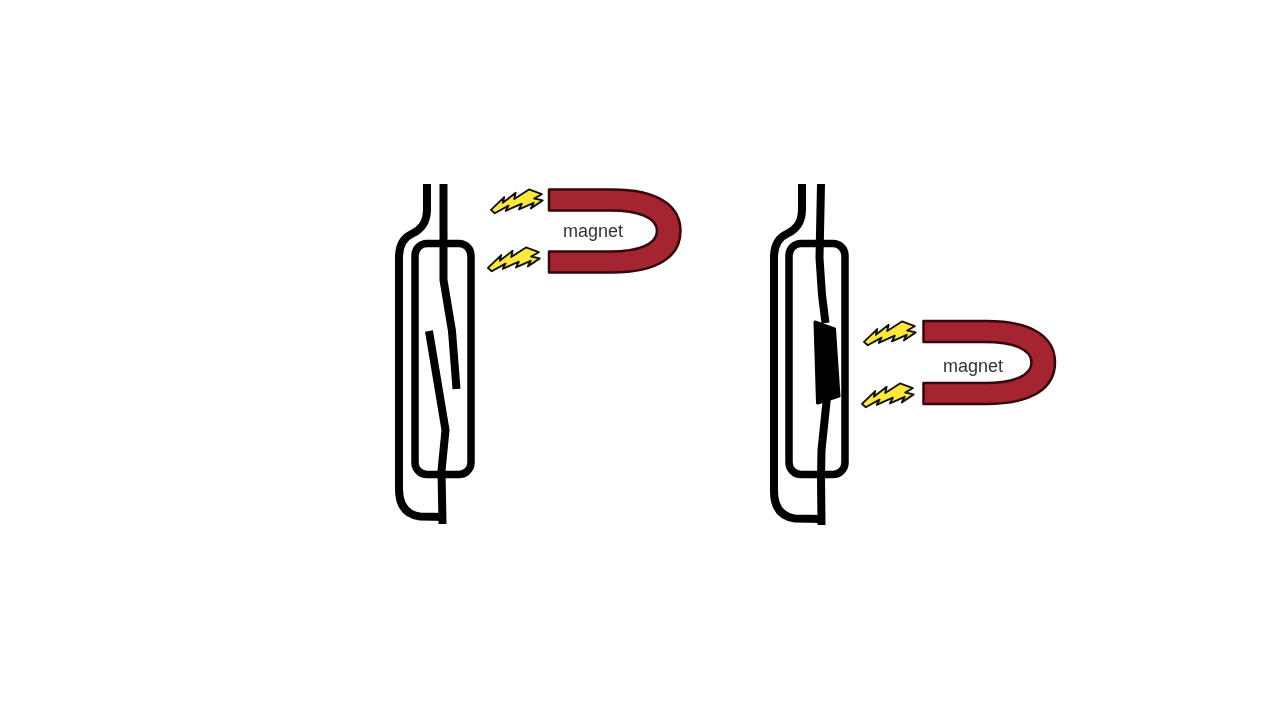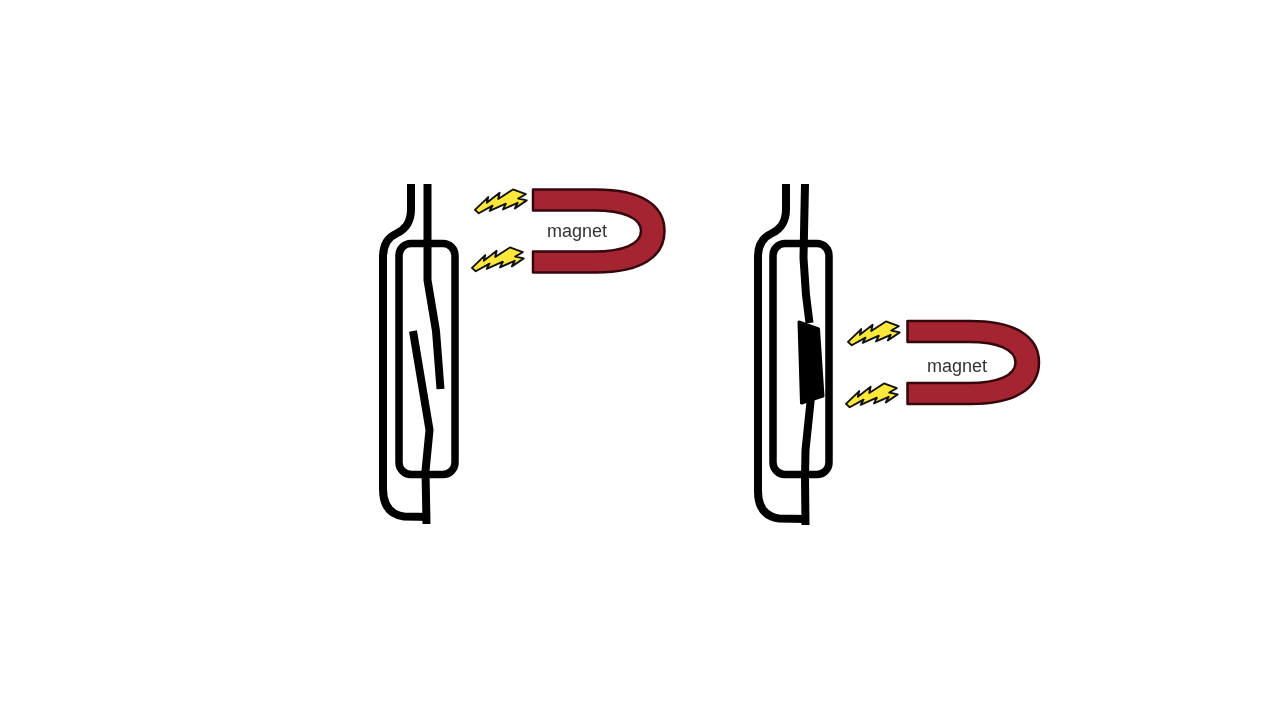--- a/index.html
+++ b/index.html
@@ -7,20 +7,21 @@
     padding: 0;
     background: #ffffff;
     font-family: "Liberation Sans", sans-serif;
   }
   .stage {
     position: relative;
     width: 1092px;
     height: 720px;
     background: var(--canvas-bg, #ffffff);
     overflow: hidden;
+    margin-left: 16px;
   }
   svg { display: block; }
   .wire {
     fill: none;
     stroke: var(--line, #000000);
     stroke-width: 8;
     stroke-linejoin: round;
   }
   .capsule {
     fill: #ffffff;

